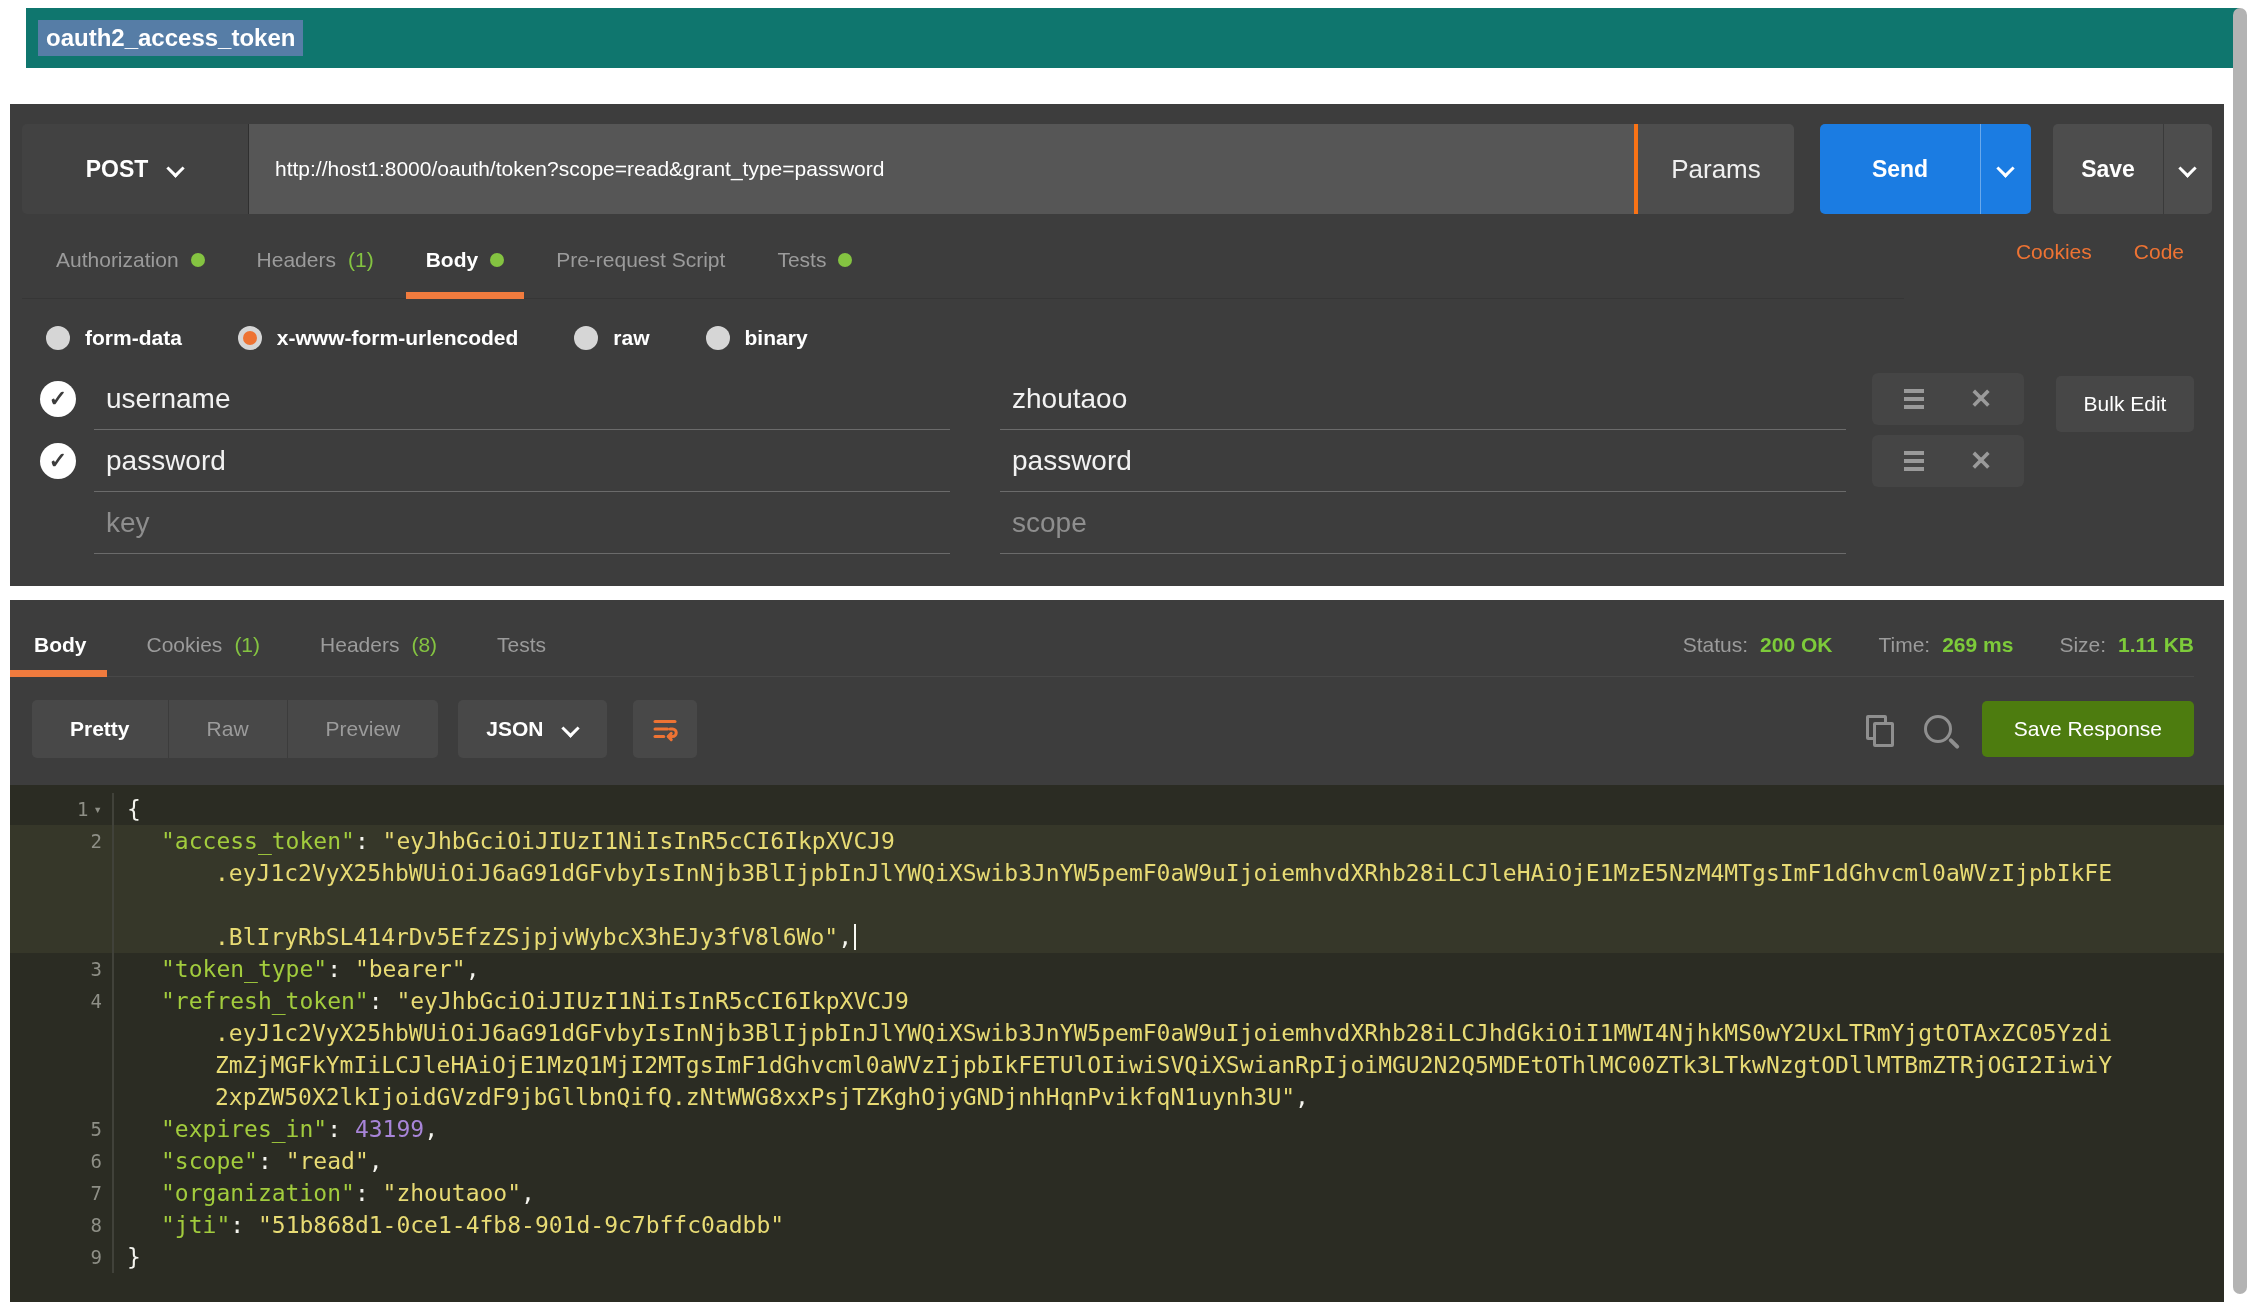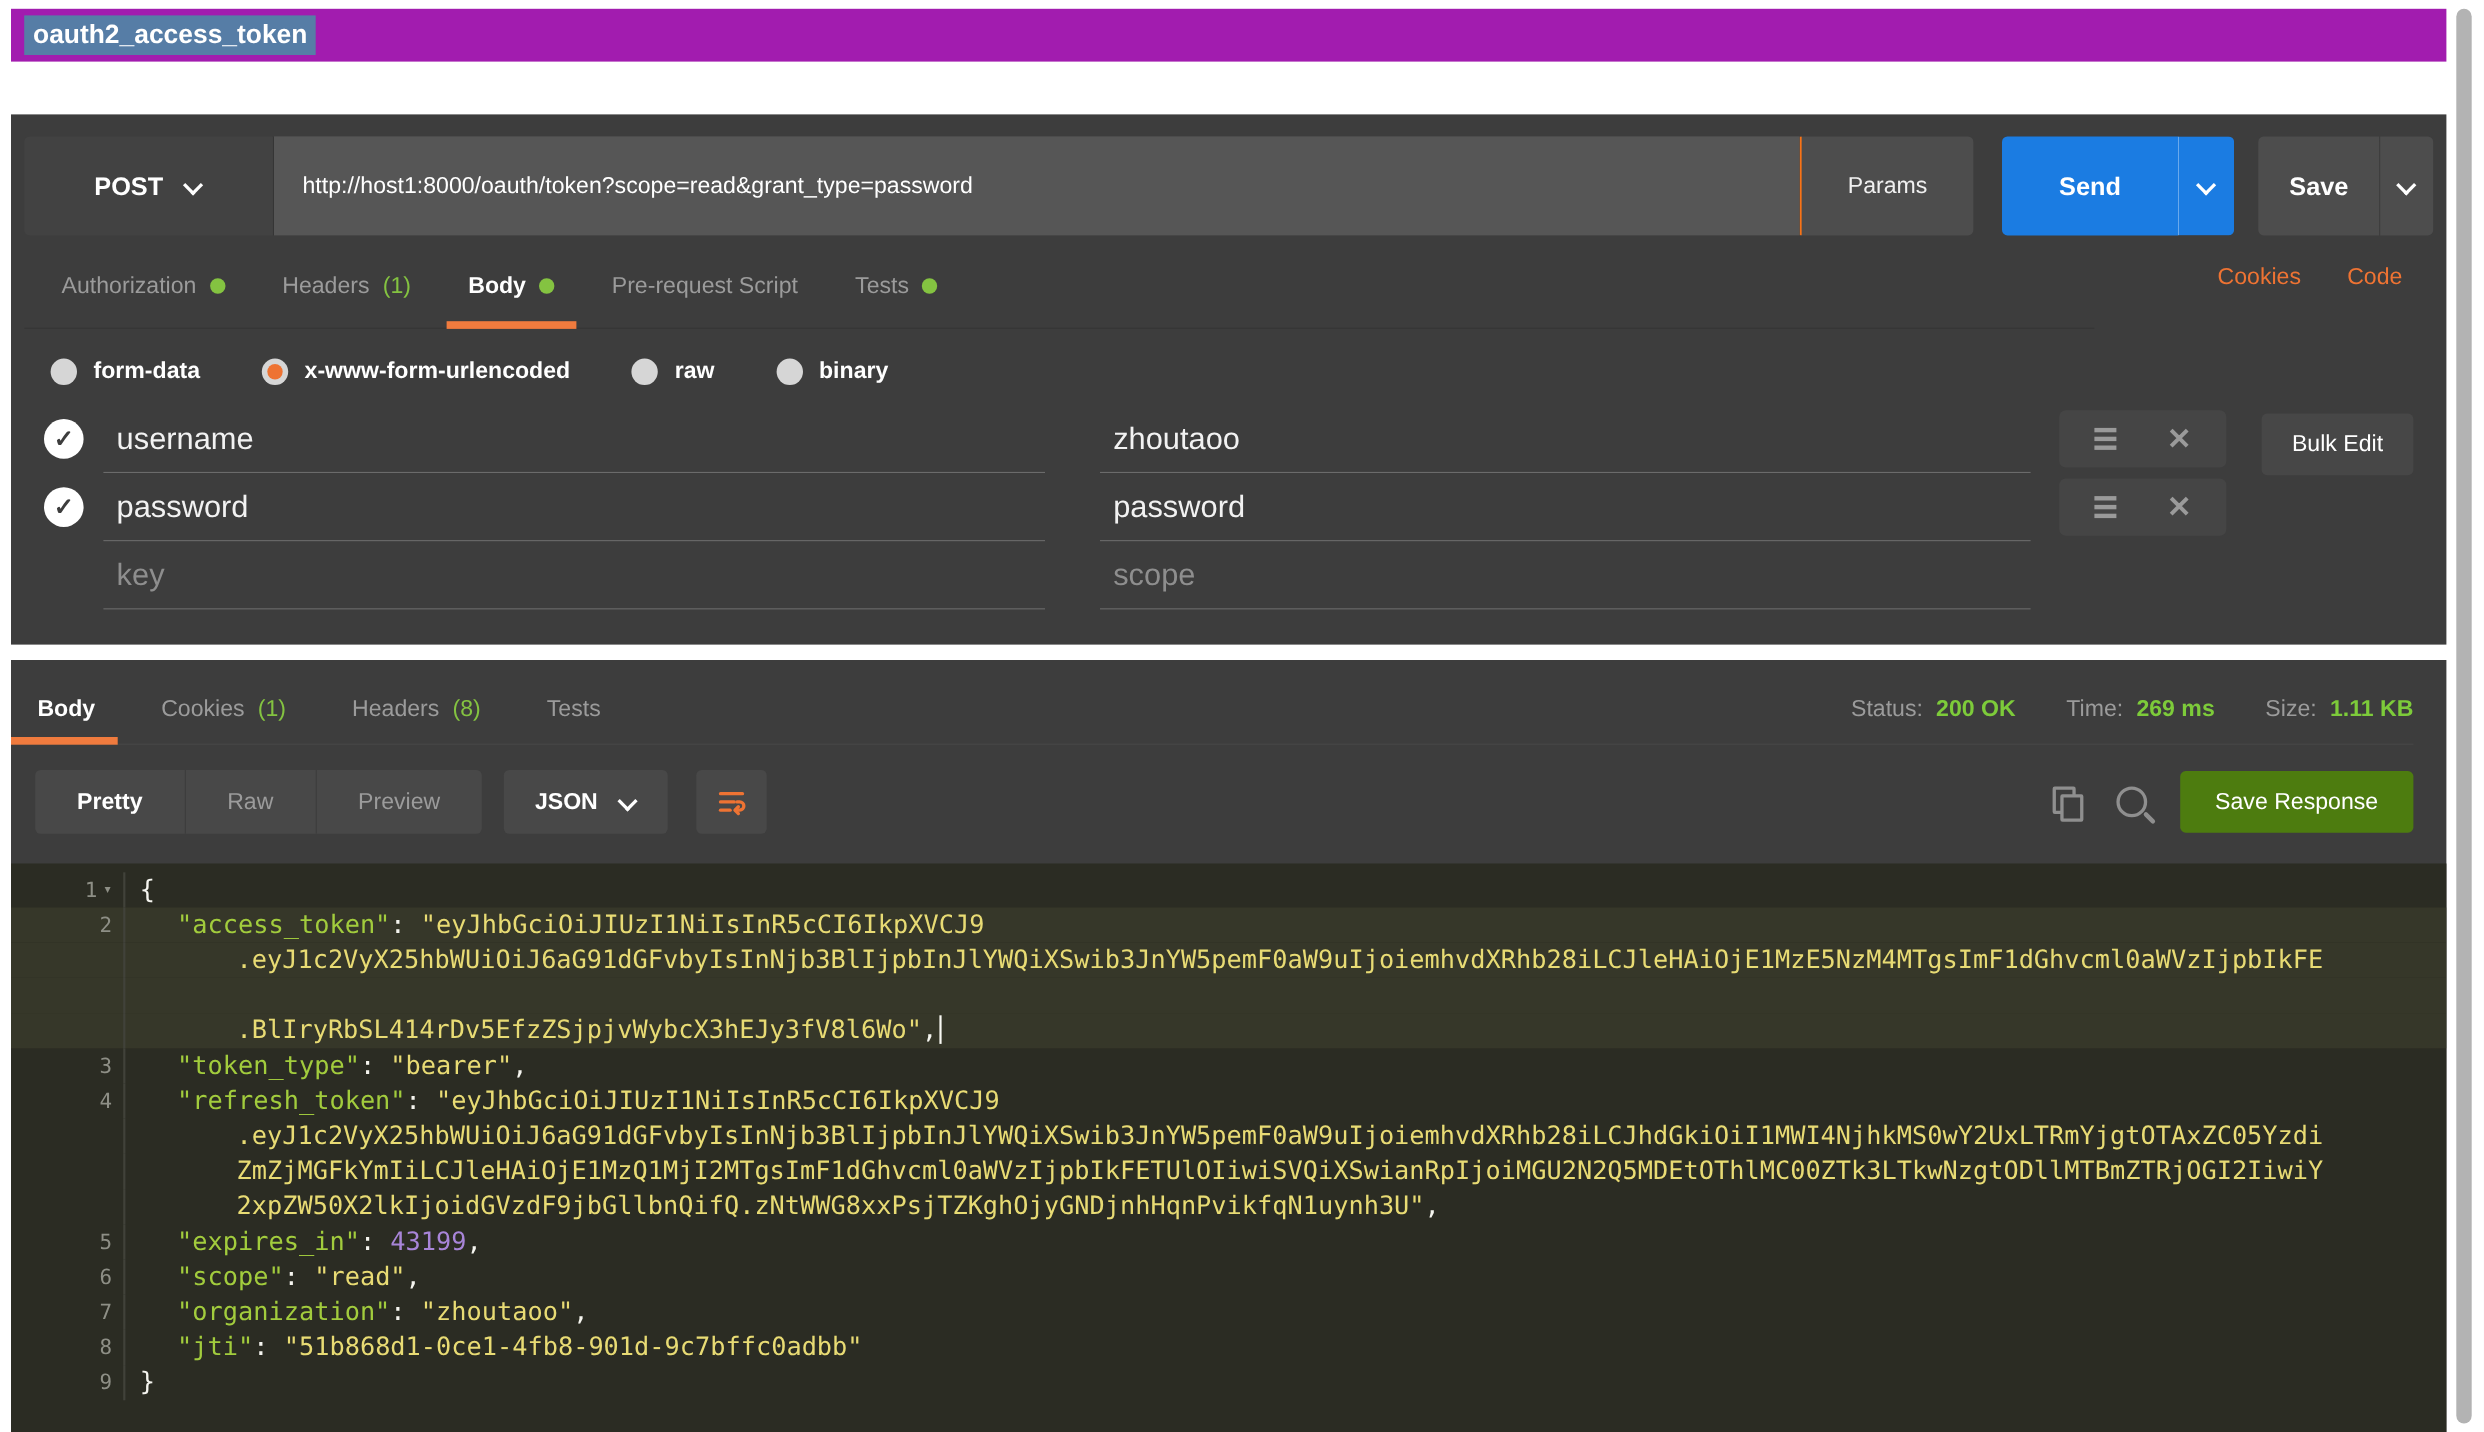--- a/index.html
+++ b/index.html
@@ -1,34 +1,34 @@
 <!DOCTYPE html>
 <html><head>
 <meta charset="utf-8">
 <style>
   html,body{margin:0;padding:0;background:#ffffff;}
   .page{position:relative;width:2258px;height:1302px;background:#ffffff;overflow:hidden;
         font-family:"Liberation Sans",sans-serif;-webkit-font-smoothing:antialiased;}
 
   
-  .title-bar{position:absolute;left:10px;top:8px;width:2214px;height:48px;background:#a21caf;
+  .title-bar{position:absolute;left:26px;top:8px;width:2214px;height:60px;background:#0f766e;
              display:flex;align-items:center;padding-left:12px;box-sizing:border-box;}
   .title-text{font-size:24px;font-weight:bold;color:#ffffff;background:#567da6;padding:4px 8px;}
 
   
   .request-panel{position:absolute;left:10px;top:104px;width:2214px;height:482px;background:#3d3d3d;}
 
   .url-row{position:absolute;left:12px;top:20px;right:12px;height:90px;display:flex;align-items:stretch;}
   .method-select{width:226px;background:#424242;border-right:1px solid #2f2f2f;border-radius:5px 0 0 5px;
                  display:flex;align-items:center;justify-content:center;gap:20px;color:#fff;
                  font-size:23px;font-weight:bold;cursor:pointer;}
   .url-input{flex:1;background:#565656;display:flex;align-items:center;padding-left:26px;
              color:#ffffff;font-size:21px;white-space:nowrap;overflow:hidden;}
-  .params-btn{width:156px;background:#4d4d4d;border-left:2px solid #f97316;border-radius:0 5px 5px 0;
-              display:flex;align-items:center;justify-content:center;color:#f0f0f0;font-size:21px;}
+  .params-btn{width:156px;background:#4d4d4d;border-left:4px solid #f97316;border-radius:0 5px 5px 0;
+              display:flex;align-items:center;justify-content:center;color:#f0f0f0;font-size:26px;}
   .send-group{display:flex;margin-left:26px;}
   .send-main{width:160px;background:#1b7ce2;border-radius:5px 0 0 5px;color:#fff;font-size:23px;
              font-weight:bold;display:flex;align-items:center;justify-content:center;}
   .send-caret{width:50px;background:#1b7ce2;border-left:1px solid rgba(255,255,255,.35);
               border-radius:0 5px 5px 0;display:flex;align-items:center;justify-content:center;color:#fff;}
   .save-group{display:flex;margin-left:22px;}
   .save-main{width:110px;background:#4d4d4d;border-radius:5px 0 0 5px;color:#fff;font-size:23px;
              font-weight:bold;display:flex;align-items:center;justify-content:center;}
   .save-caret{width:48px;background:#4d4d4d;border-left:1px solid #3a3a3a;border-radius:0 5px 5px 0;
               display:flex;align-items:center;justify-content:center;color:#fff;}

